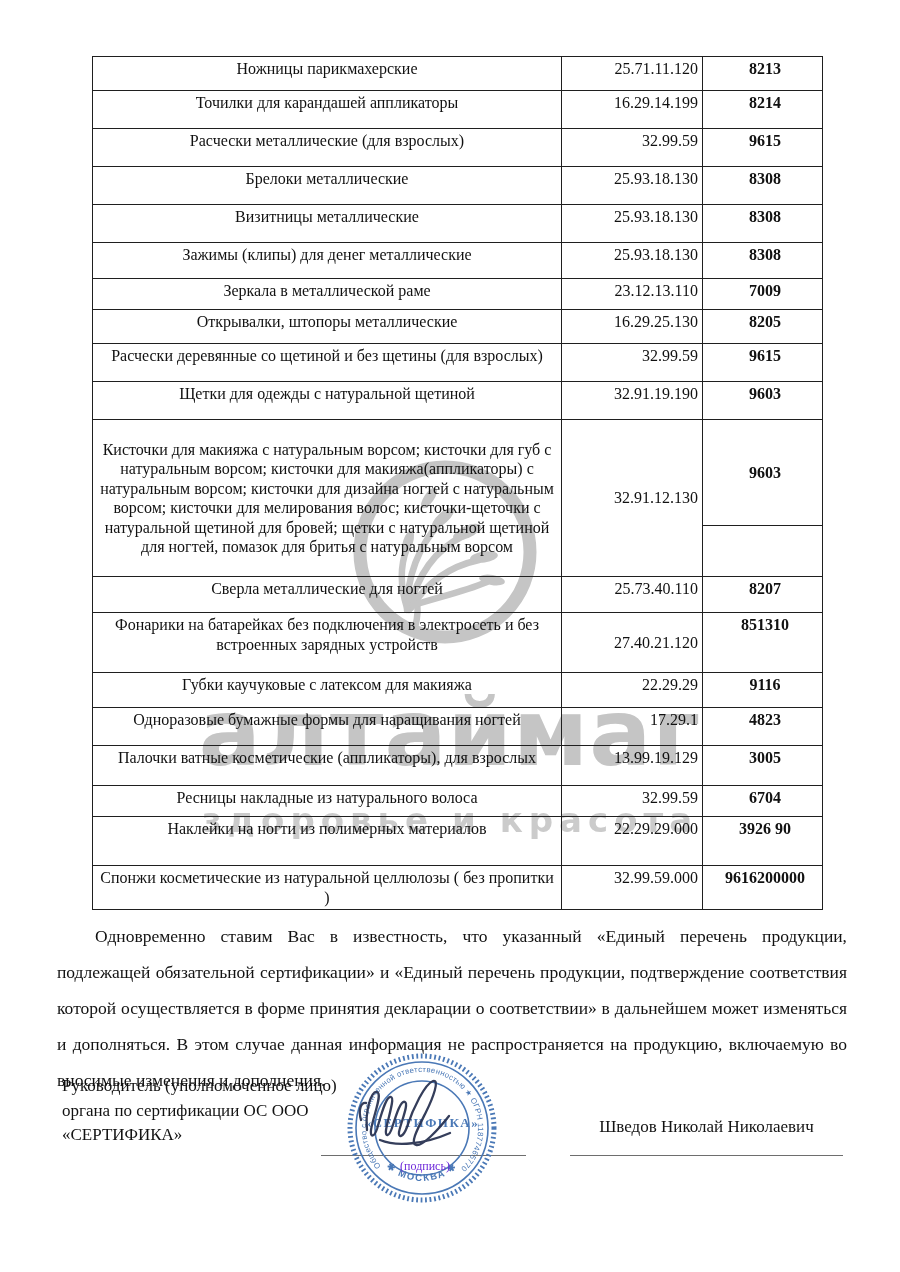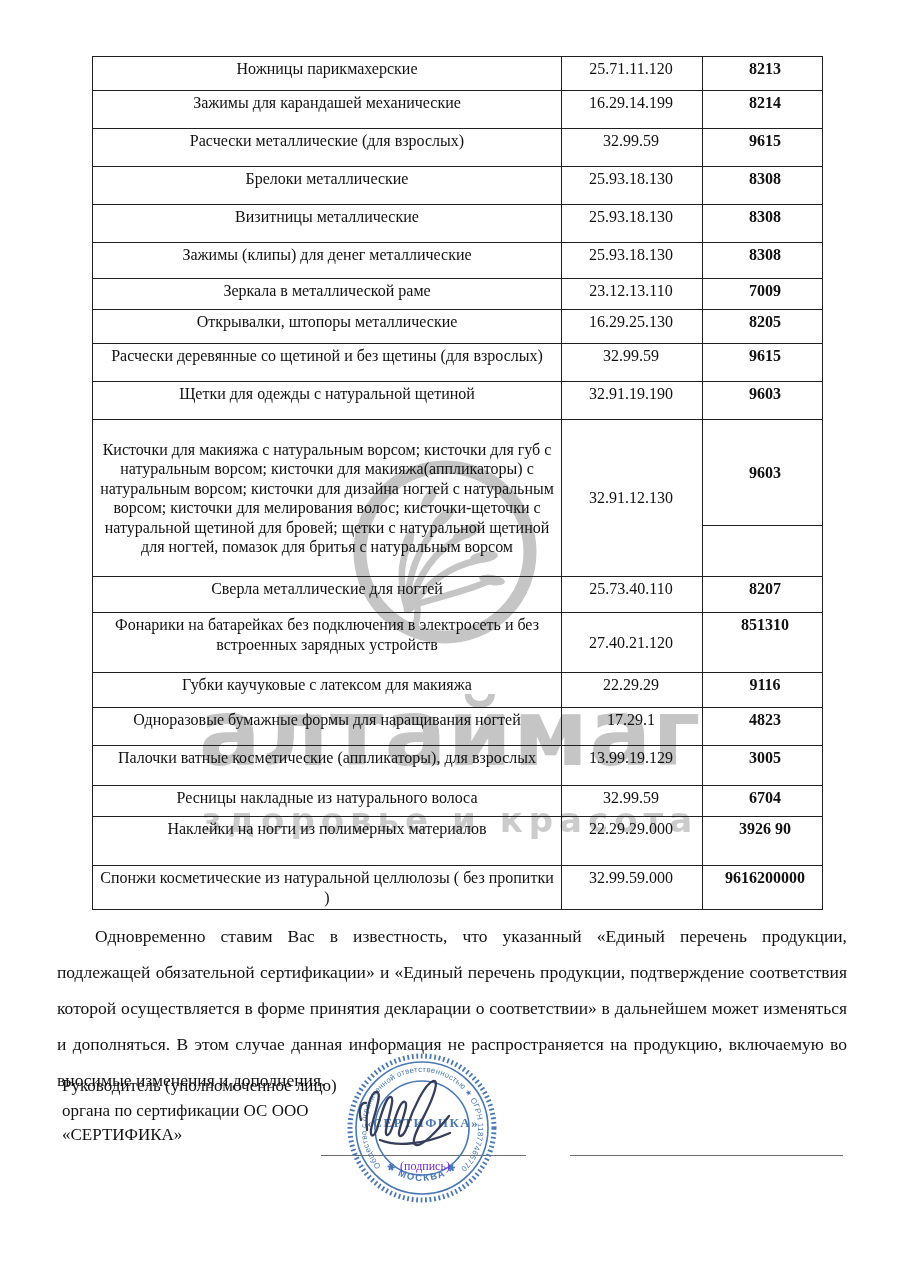--- a/index.html
+++ b/index.html
@@ -22,21 +22,21 @@
     letter-spacing:6px;color:#cbcbcb;
   }
   
   .doc-table{
     position:absolute;left:72px;top:56px;width:730px;z-index:1;
     border-collapse:collapse;table-layout:fixed;background:transparent;
     font-size:16px;line-height:19.5px;color:#111;margin-left:20px;
   }
   .doc-table td{border:1.6px solid #1f1f1f;padding:2px 4px;vertical-align:top;overflow:hidden;}
   .doc-table td.c-name{text-align:center;}
-  .doc-table td.c-code{text-align:center;padding-left:2px;}
+  .doc-table td.c-code{text-align:right;padding-left:2px;}
   .doc-table td.c-tnved{text-align:center;padding-left:9px;font-weight:bold;}
   
   .notice{
     position:absolute;left:57px;top:918px;width:790px;z-index:1;
     font-size:17.5px;line-height:36px;text-align:justify;text-indent:38px;color:#121212;
   }
   
   .sig-left{
     position:absolute;left:62px;top:1074px;width:290px;z-index:1;
     font-size:17px;line-height:24.5px;color:#121212;
@@ -96,21 +96,21 @@
       <col style="width:141px">
       <col style="width:120px">
     </colgroup>
     <tbody>
         <tr style="height: 34px;">
           <td class="c-name">Ножницы парикмахерские</td>
           <td class="c-code">25.71.11.120</td>
           <td class="c-tnved">8213</td>
         </tr>
         <tr style="height: 38px;">
-          <td class="c-name">Зажимы для карандашей механические</td>
+          <td class="c-name">Точилки для карандашей аппликаторы</td>
           <td class="c-code">16.29.14.199</td>
           <td class="c-tnved">8214</td>
         </tr>
         <tr style="height: 38px;">
           <td class="c-name">Расчески металлические (для взрослых)</td>
           <td class="c-code">32.99.59</td>
           <td class="c-tnved">9615</td>
         </tr>
         <tr style="height: 38px;">
           <td class="c-name">Брелоки металлические</td>
@@ -198,20 +198,21 @@
       </tbody>
   </table>
 
   <div class="notice">Одновременно ставим Вас в известность, что указанный «Единый перечень продукции, подлежащей обязательной сертификации» и «Единый перечень продукции, подтверждение соответствия которой осуществляется в форме принятия декларации о соответствии» в дальнейшем может изменяться и дополняться. В этом случае данная информация не распространяется на продукцию, включаемую во вносимые изменения и дополнения.</div>
 
   <div class="sig-left">Руководитель (уполномоченное лицо) органа по сертификации ОС ООО «СЕРТИФИКА»</div>
 
   <div class="sig-line line-sign"></div>
   <div class="cap-sign">(подпись)</div>
 
+  <div class="fio-name">Шведов Николай Николаевич</div>
   <div class="sig-line line-fio"></div>
 
   <svg class="stamp-svg" viewBox="0 0 200 155" xmlns="http://www.w3.org/2000/svg">
     <defs>
       <path id="ringPath" d="M57.4,117.6 A56,56 0 1 1 136.6,117.6" fill="none"></path>
       <path id="cityPath" d="M47.2,96.1 A53,53 0 0 0 146.8,96.1" fill="none"></path>
     </defs>
 
     <circle cx="97" cy="78" r="72" fill="none" stroke="#4a78b6" stroke-width="5" stroke-dasharray="1.8 2.7"></circle>
     <circle cx="97" cy="78" r="66" fill="none" stroke="#4a78b6" stroke-width="1.6"></circle>

